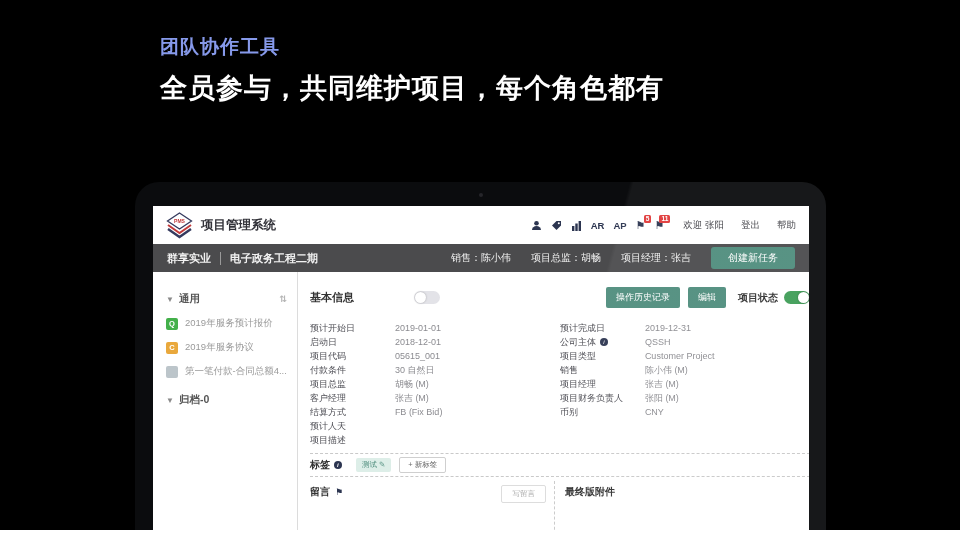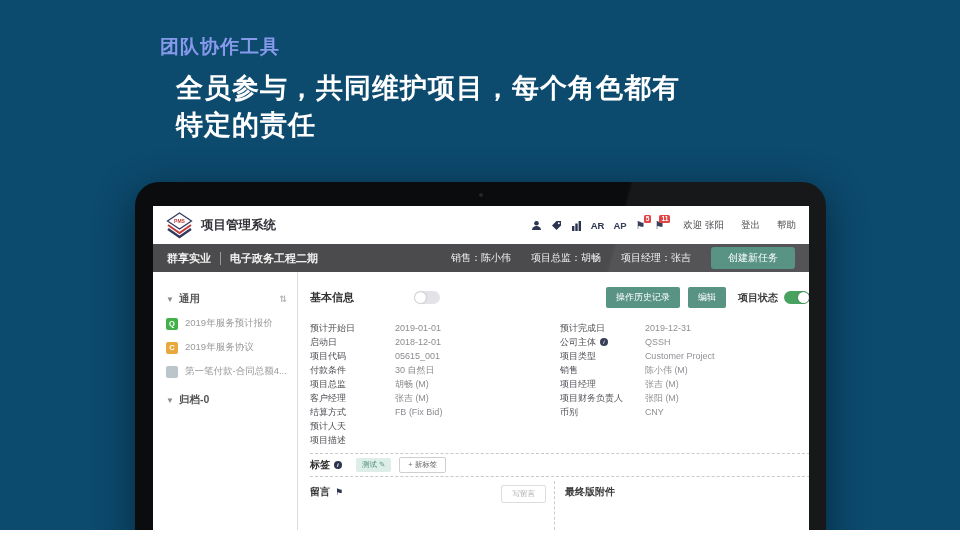--- a/index.html
+++ b/index.html
@@ -1,22 +1,22 @@
 <!DOCTYPE html>
 <html><head>
 <meta charset="utf-8">
 <style>
   * { margin:0; padding:0; box-sizing:border-box; }
   html,body { width:960px; height:539px; overflow:hidden; }
   body { font-family:"Liberation Sans","DejaVu Sans",sans-serif; }
-  .stage { position:relative; width:960px; height:530px; background:#0c4a6e; overflow:hidden; }
+  .stage { position:relative; width:960px; height:530px; background:#000000; overflow:hidden; }
 
   
   .eyebrow { position:absolute; left:160px; top:34px; color:#8699ea; font-size:19px; font-weight:bold; letter-spacing:1px; }
-  .headline { position:absolute; left:176px; top:70px; color:#fff; font-size:27px; font-weight:600; line-height:37px; letter-spacing:1px; }
+  .headline { position:absolute; left:160px; top:70px; color:#fff; font-size:27px; font-weight:600; line-height:37px; letter-spacing:1px; }
 
   
   .brand { position:absolute; left:744px; top:26px; display:flex; align-items:center; }
   .brand svg { width:38px; height:38px; }
   .brand-name { color:#fff; font-size:21px; font-weight:bold; margin-left:5px; letter-spacing:.3px; }
   .brand-reg { color:#fff; font-size:8px; vertical-align:top; position:relative; top:-7px; }
 
   
   .laptop { position:absolute; left:135px; top:182px; width:691px; height:400px; background:#0b0c0e;
             border-radius:24px 24px 0 0; box-shadow:0 10px 40px rgba(0,0,0,.45); }
@@ -98,21 +98,20 @@
   .bottom-right { flex:1; padding:8px 0 0 10px; }
 </style>
 </head>
 <body>
 
 <div class="stage">
 
   <div class="eyebrow">团队协作工具</div>
   <div class="headline">
     <span>全员参与，共同维护项目，每个角色都有</span><br>
-    <span>特定的责任</span>
   </div>
 
 
   <div class="laptop">
     <div class="camera"></div>
     <div class="screen">
 
       <div class="app-header">
         <svg class="pms-logo" viewBox="0 0 27 27">
           <polygon points="13.5,1 25.5,9 13.5,17 1.5,9" fill="#fff" stroke="#343a5e" stroke-width="1.3"></polygon>

